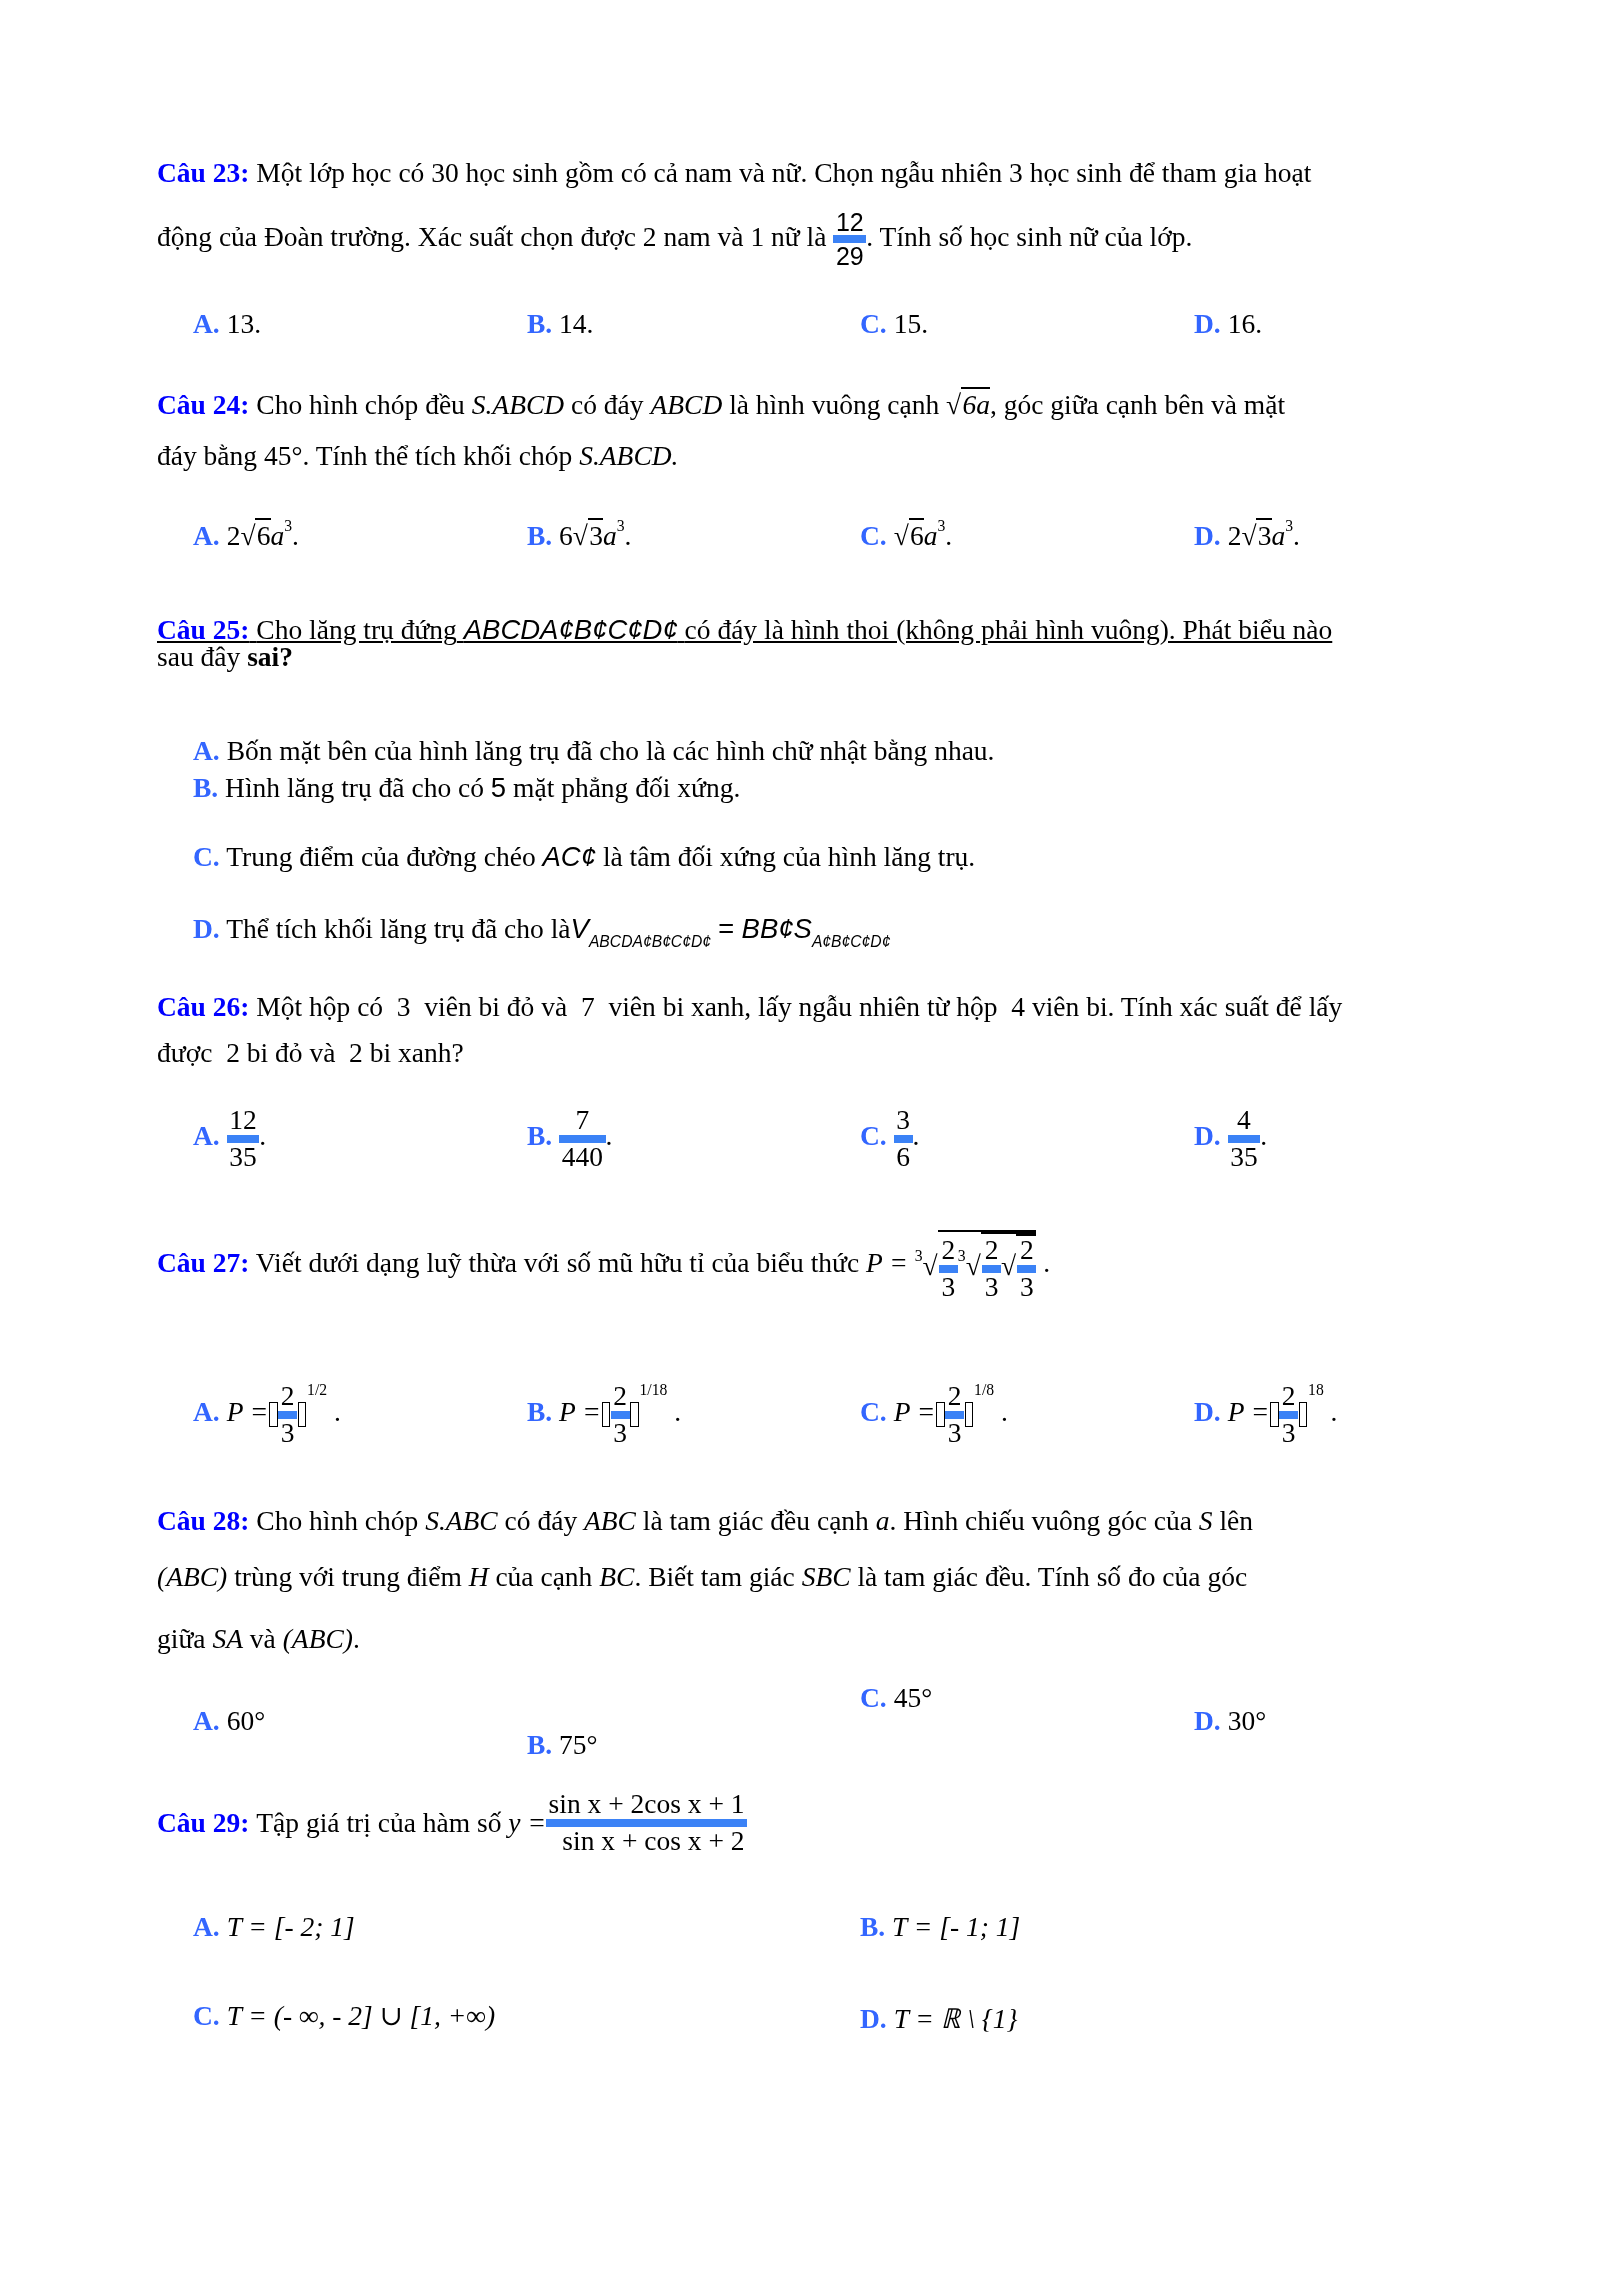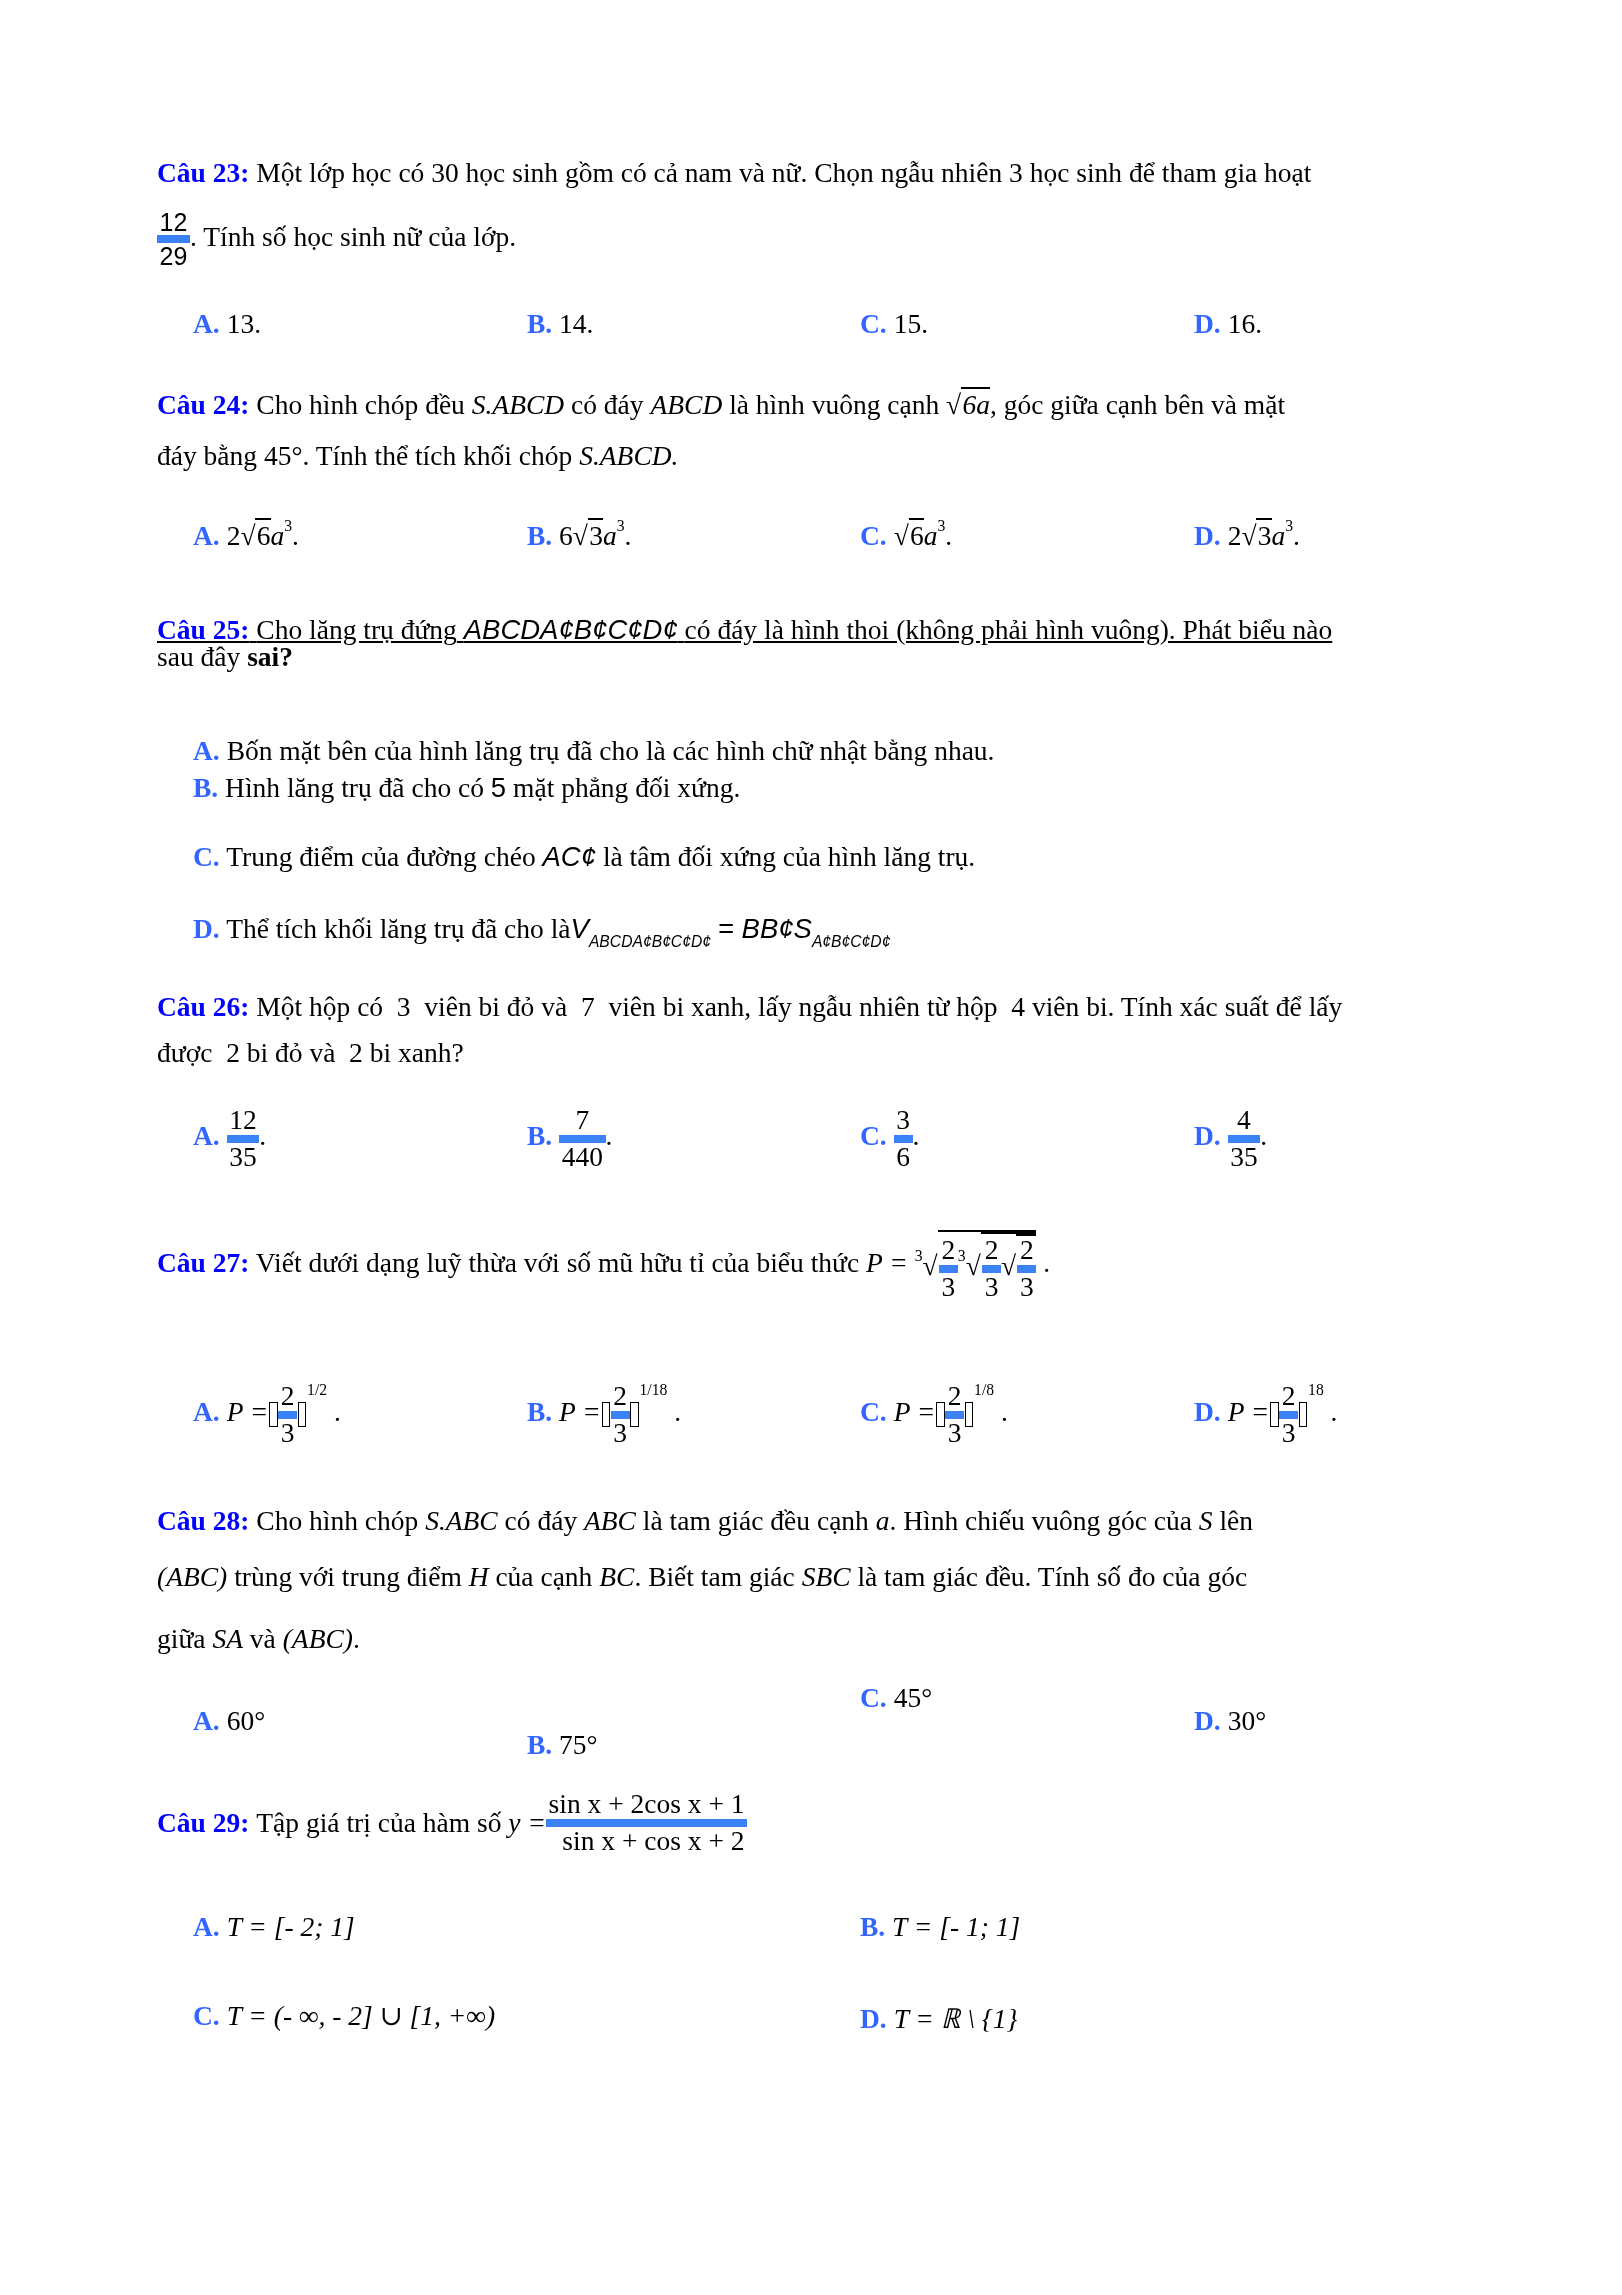--- a/index.html
+++ b/index.html
@@ -23,20 +23,21 @@
   .box { display:inline-block; width: 6.5px; height: 23.6px; border: 1.3px solid #000; vertical-align: middle; margin: 0 0.7px; }
 </style>
 </head>
 <body>
 
 <div class="qline" style="top:157px;">
   <span class="cau">Câu 23:</span>
   <span>Một lớp học có 30 học sinh gồm có cả nam và nữ. Chọn ngẫu nhiên 3 học sinh để tham gia hoạt</span>
 </div>
 <div class="qline" style="top:209px;">
+  <span>động của Đoàn trường. Xác suất chọn được 2 nam và 1 nữ là</span>
   <span class="frac" style="font-family:'Liberation Sans',sans-serif;font-size:25px;">
     <span class="num">12</span>
     <span class="den">29</span>
   </span><span>. Tính số học sinh nữ của lớp.</span>
 </div>
 <div class="opt" style="top:308px;left:193px;"><span class="lt">A.</span> <span>13.</span></div>
 <div class="opt" style="top:308px;left:527px;"><span class="lt">B.</span> <span>14.</span></div>
 <div class="opt" style="top:308px;left:860px;"><span class="lt">C.</span> <span>15.</span></div>
 <div class="opt" style="top:308px;left:1194px;"><span class="lt">D.</span> <span>16.</span></div>
 

